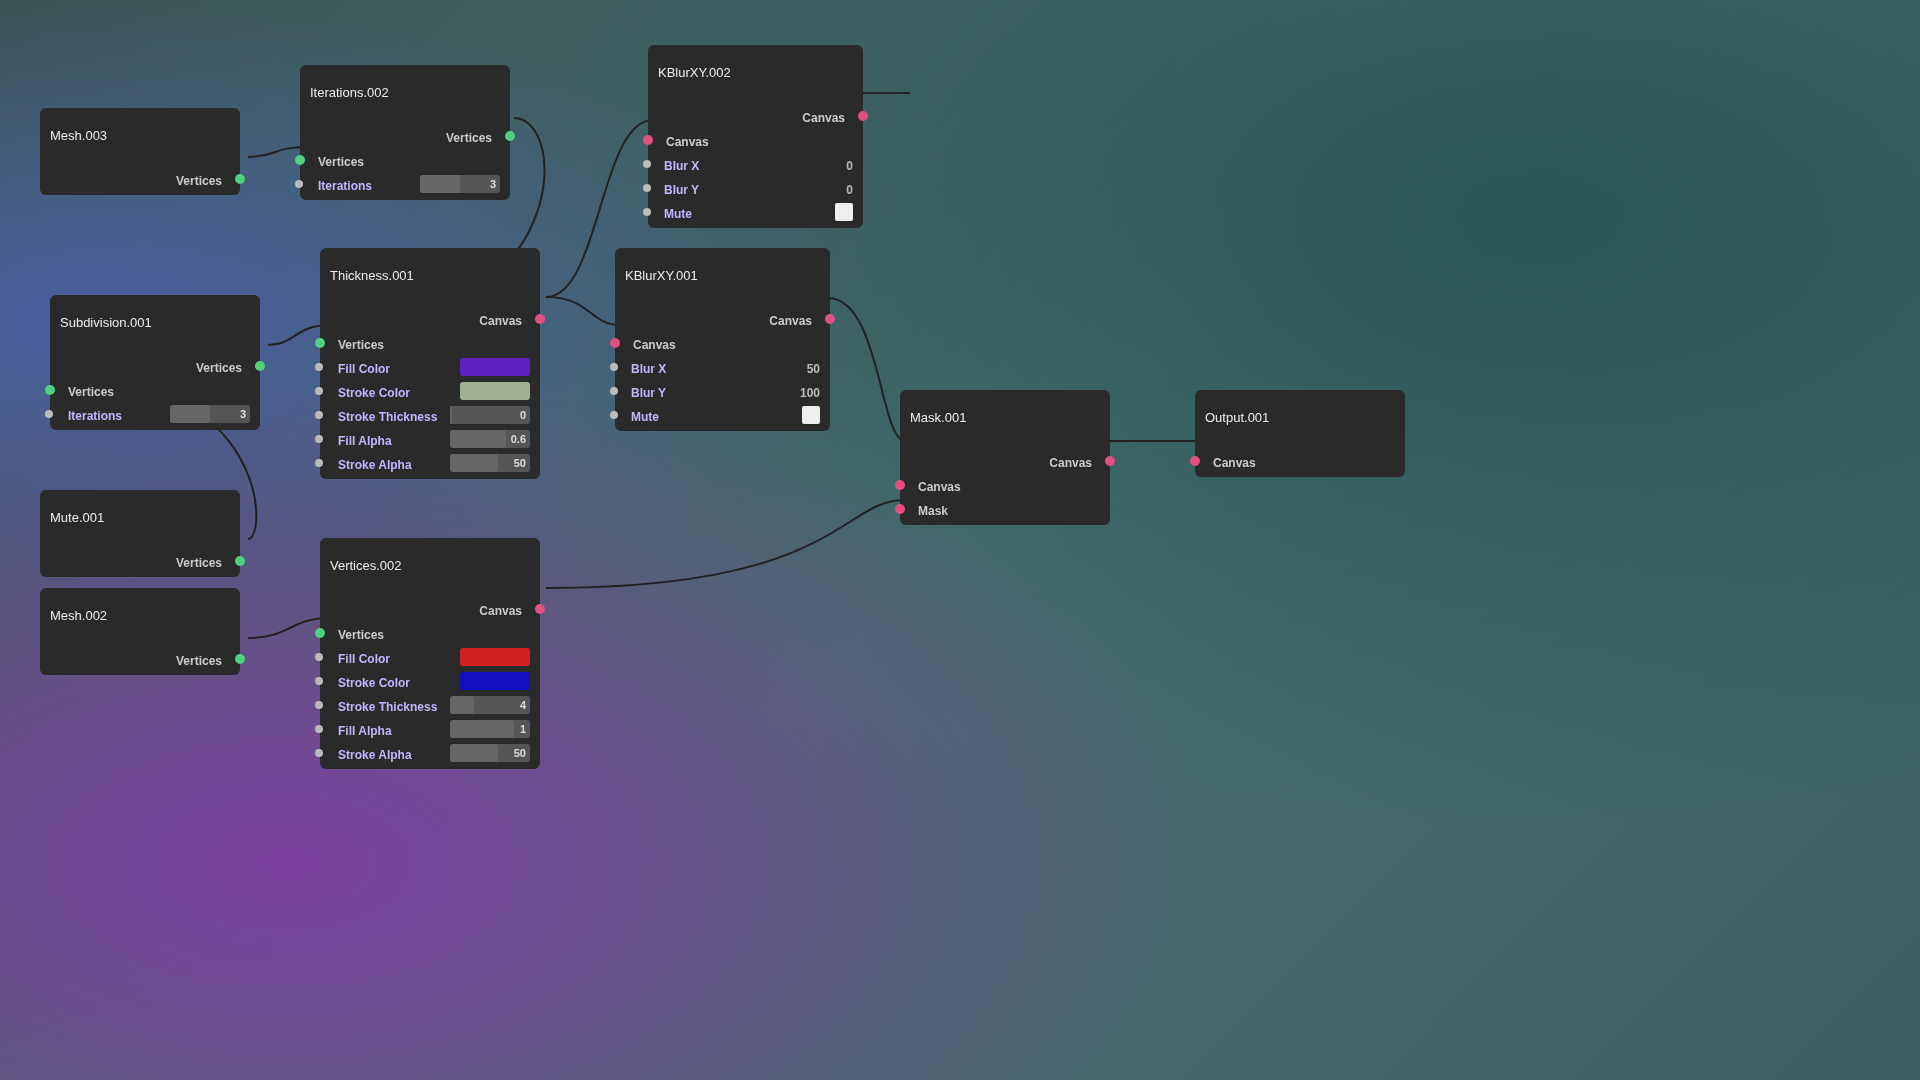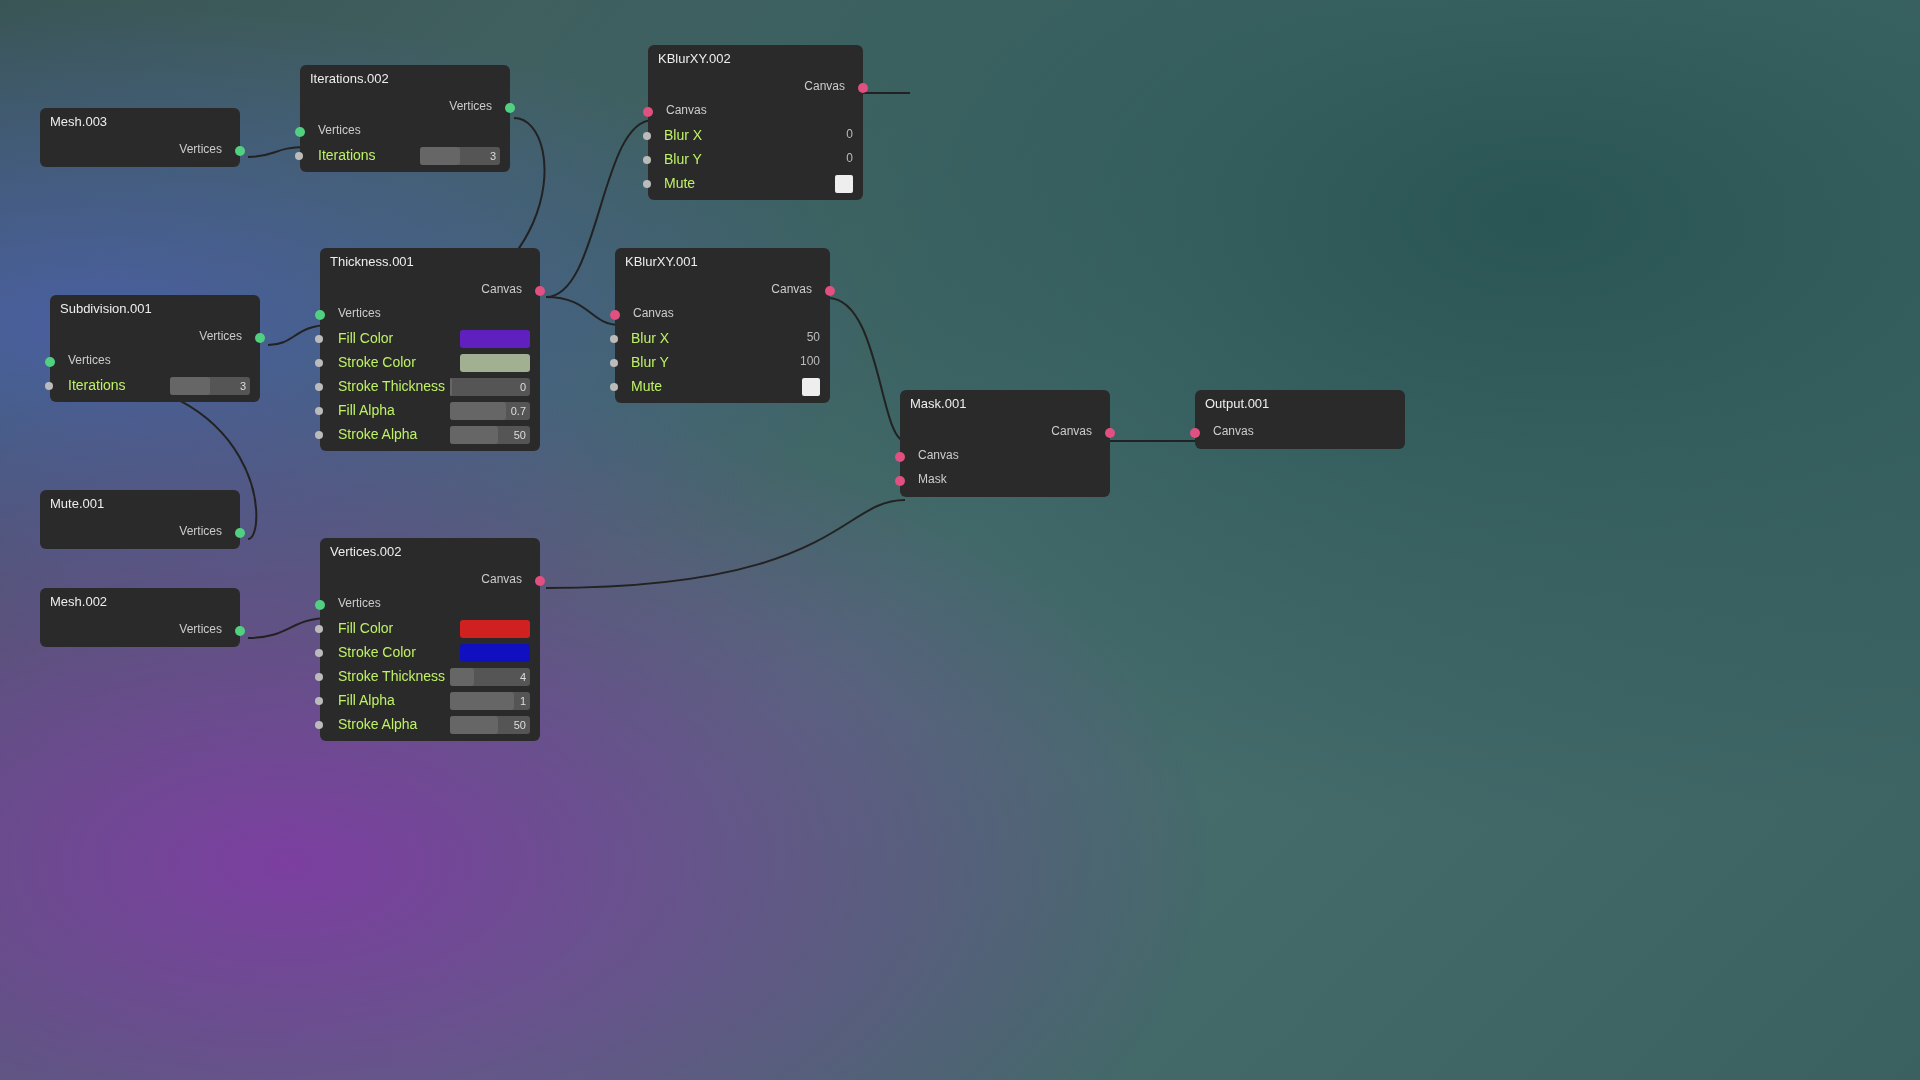--- a/index.html
+++ b/index.html
@@ -25,36 +25,37 @@
     
     .node {
       position: absolute;
       background: #2a2a2a;
       border-radius: 6px;
       color: #ddd;
       min-width: 160px;
     }
 
     .node-title {
-      padding: 6px 10px;
+      padding: 20px 10px;
       font-size: 13px;
       color: #eee;
       border-radius: 6px 6px 0 0;
     }
 
     .node-body {
       padding: 4px 0;
     }
 
     .node-row {
       display: flex;
-      align-items: flex-start;
+      align-items: flex-end;
       padding: 3px 10px 3px 8px;
       min-height: 24px;
       position: relative;
+      font-weight: bold;
     }
 
     .node-row-label {
       flex: 1;
       color: #ccc;
       font-size: 12px;
     }
 
     .node-row-value {
       color: #bbb;
@@ -98,22 +99,22 @@
 
     .color-swatch {
       width: 70px;
       height: 18px;
       border-radius: 3px;
       display: inline-block;
     }
 
     .field-label {
       flex: 1;
-      font-size: 14px;
-      color: #bef264;
+      font-size: 12px;
+      color: #c4b5fd;
     }
 
     .field-slider {
       display: flex;
       align-items: center;
       background: #555;
       border-radius: 3px;
       height: 18px;
       width: 80px;
       position: relative;
@@ -291,21 +292,21 @@
         <div style="width:2%;height:100%;background:#666;border-radius:3px;"></div>
         <span class="field-value">0</span>
       </div>
     </div>
 
     <div class="node-row row-has-port-left" style="position:relative;">
       <span style="position:absolute;left:-5px;top:50%;transform:translateY(-50%);width:8px;height:8px;background:#bbb;border-radius:50%;"></span>
       <span class="field-label">Fill Alpha</span>
       <div class="field-slider">
         <div style="width:70%;height:100%;background:#666;border-radius:3px;"></div>
-        <span class="field-value">0.7</span>
+        <span class="field-value">0.6</span>
       </div>
     </div>
 
     <div class="node-row row-has-port-left" style="position:relative;">
       <span style="position:absolute;left:-5px;top:50%;transform:translateY(-50%);width:8px;height:8px;background:#bbb;border-radius:50%;"></span>
       <span class="field-label">Stroke Alpha</span>
       <div class="field-slider">
         <div style="width:60%;height:100%;background:#666;border-radius:3px;"></div>
         <span class="field-value">50</span>
       </div>

